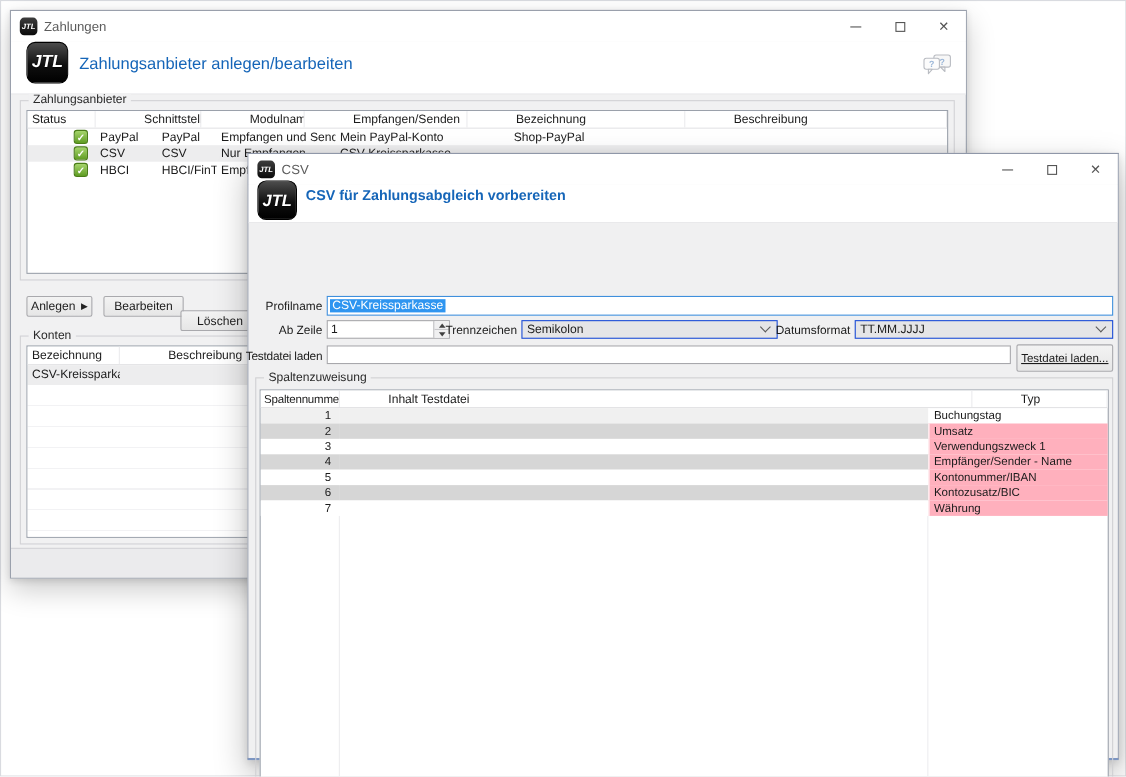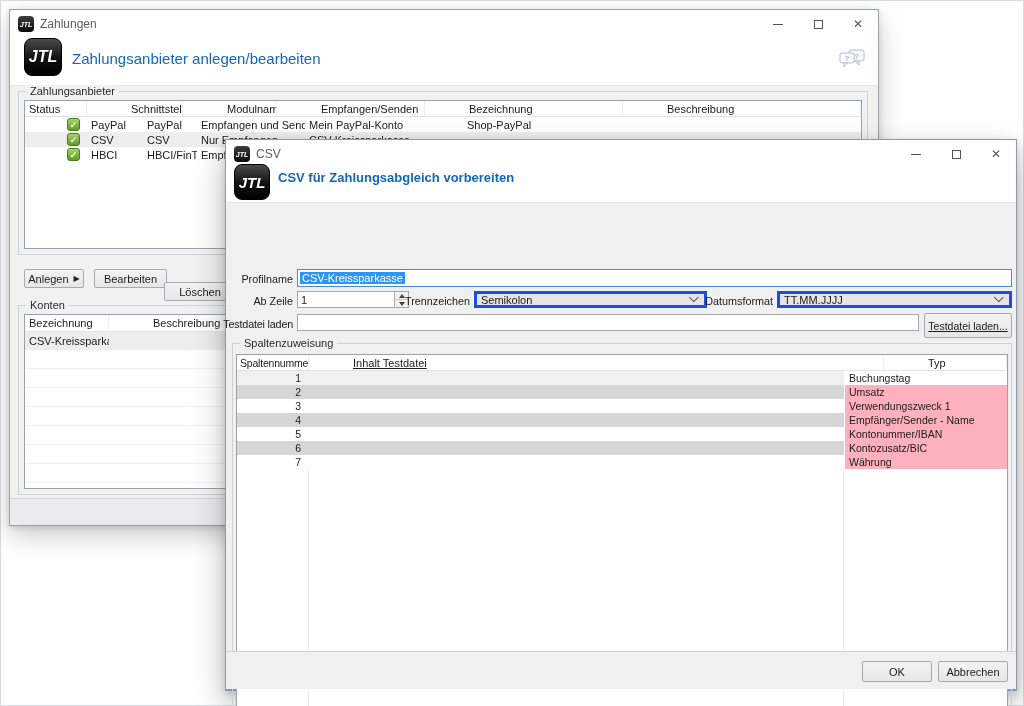--- a/index.html
+++ b/index.html
@@ -107,36 +107,36 @@
   .in-profil { left:71px; top:66px; width:715px; height:18px; border:1px solid #3f8fdc; }
   .sel-text { background:#2e95f0; color:#fff; padding:0 2px; }
   .in-abzeile { left:71px; top:88px; width:112px; height:17px; padding:0; }
   .in-abzeile .val { padding-left:3px; }
   .spin { margin-left:auto; width:14px; height:100%; border-left:1px solid #ababaf; display:flex; flex-direction:column; }
   .spin-btn { flex:1; background:#f0f0f1; display:flex; align-items:center; justify-content:center; }
   .spin-btn + .spin-btn { border-top:1px solid #c9c9cc; }
   .tri-up { width:0; height:0; border-left:3px solid transparent; border-right:3px solid transparent; border-bottom:4px solid #404040; }
   .tri-dn { width:0; height:0; border-left:3px solid transparent; border-right:3px solid transparent; border-top:4px solid #404040; }
 
-  .combo { position:absolute; height:17px; background:#e5e5e7; border:3px solid #1d4ed8;
+  .combo { position:absolute; height:17px; background:#e5e5e7; border:1px solid #1d4ed8;
            display:flex; align-items:center; padding:0 6px 0 4px; font-size:11px; }
   .cb-trenn { left:248px; top:88px; width:233px; }
   .cb-datum { left:551px; top:88px; width:235px; }
   .caret { margin-left:auto; width:7px; height:7px; border-left:1.5px solid #5a5a5a; border-bottom:1.5px solid #5a5a5a;
            transform:rotate(-45deg) translate(1px,-2px); }
 
   .in-test { left:71px; top:111px; width:622px; height:17px; }
   .in-test input { border:none; outline:none; width:100%; height:100%; font-family:inherit; font-size:11px; background:transparent; }
   .b-test { left:698px; top:110px; width:88px; height:25px; font-size:10.5px;text-decoration:underline; }
 
   .g3 { left:6px; top:140px; width:780px; height:370px; border-color:#d0d0d3; }
   .g3 .group-label { background:#f0f0f1; }
   .t3 { position:absolute; left:3px; top:10px; right:3px; bottom:3px; background:#fff; border:1px solid #9ba1ab; }
   .t3 .lv-head { height:16px; }
-  .m1{width:72px;} .m2{width:535px;text-decoration:underline;} .m3{flex:1;}
+  .m1{width:72px;} .m2{width:535px;} .m3{flex:1;}
   .t3 .lv-hcell.m1 { font-size:10.5px; letter-spacing:-0.2px; padding-left:3px; }
   .t3 .lv-row { height:14px; font-size:10.5px; }
   .cell-num { justify-content:flex-end; padding-right:8px; }
   .r-light { background:#f0f0f0; }
   .r-dark { background:#d6d6d6; }
   .r-white { background:#fff; }
   .cell-typ { border-left:1px solid #fff; }
   .cell-typ.pink { background:#ffb0bd; }
   .t3-fill { position:absolute; left:0; right:0; top:114px; bottom:0; display:flex; }
   .f1 { width:72px; border-right:1px solid #ededef; }
@@ -350,20 +350,16 @@
             <span class="lv-cell m3 cell-typ pink">Währung</span>
           </div>
 
           <div class="t3-fill">
             <span class="f1"></span>
               <span class="f2"></span>
           </div>
         </div>
       </div>
 
-      <div class="w2-footer">
-        <button class="btn b-ok">OK</button>
-        <button class="btn b-abbr">Abbrechen</button>
-      </div>
     </div>
   </div>
 
 </div>
 
 </body></html>

